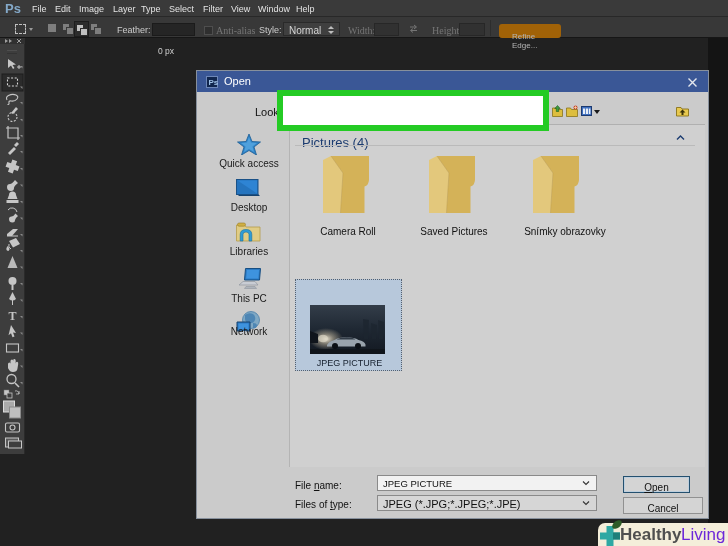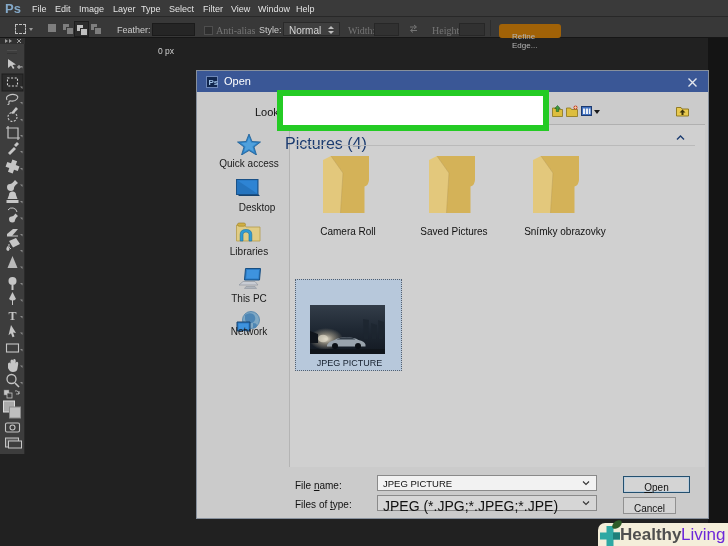--- a/index.html
+++ b/index.html
@@ -217,21 +217,21 @@
       <path fill-rule="nonzero" d="M12 0 L15 7.5 L23.5 8 L17 13 L19.5 21 L12 16.5 L4.5 21 L7 13 L0.5 8 L9 7.5 Z" fill="#2F83C7" stroke="#1D5E96" stroke-width="0.8"></path>
       <path fill-rule="nonzero" d="M12 3 L14 8.5 L20 9 L15.5 12.5 L17 18 L12 15 L7 18 L8.5 12.5 L4 9 L10 8.5 Z" fill="#4FA0DC"></path>
     </svg>
     <div class="abs" style="left:0;top:66px;width:104px;text-align:center;font-size:10px;color:#1A1A1A;">Quick access</div>
 
     <svg class="abs" style="left:39px;top:87px;" width="25" height="19" viewBox="0 0 25 19">
       <path d="M21 14 L24 17 L3 17 L0.5 14.5" fill="#16436F"></path>
       <rect x="0.5" y="0.5" width="21.5" height="15" fill="#2574BE" stroke="#1A5187" stroke-width="1"></rect>
       <path d="M1.5 1.5 L21 1.5 L21 14.5 Z" fill="#2E84D4"></path>
     </svg>
-    <div class="abs" style="left:0;top:110px;width:104px;text-align:center;font-size:10px;color:#1A1A1A;padding-left:8px;">Desktop</div>
+    <div class="abs" style="left:0;top:110px;width:104px;text-align:center;font-size:10px;color:#1A1A1A;">Desktop</div>
 
     <svg class="abs" style="left:39px;top:130px;" width="25" height="20" viewBox="0 0 25 20">
       <path d="M0.5 3 h8 l1.5 2 h14 v14 h-23.5 z" fill="#E0CC85" stroke="#B59C4A" stroke-width="0.8"></path>
       <rect x="1.5" y="1" width="8" height="3.2" rx="1.6" fill="#CFAF45" stroke="#9A7E22" stroke-width="0.6"></rect>
       <path d="M7 19 v-6.5 q0-2.5 3-2.5 q3 0 3 2.5 v6.5 h2.8 v-6.5 q0-5-5.8-5 q-5.8 0-5.8 5 v6.5 z" fill="#2E9CD6" stroke="#1A6FA0" stroke-width="0.6"></path>
     </svg>
     <div class="abs" style="left:0;top:154px;width:104px;text-align:center;font-size:10px;color:#1A1A1A;">Libraries</div>
 
     <svg class="abs" style="left:41px;top:176px;" width="23" height="22" viewBox="0 0 23 22">
       <path d="M7.5 0.5 L22.5 0.5 L21.5 12 L6.5 12 Z" fill="#2B7BC4" stroke="#174E82" stroke-width="1"></path>
@@ -247,21 +247,21 @@
       <path d="M1 11 L14 11 L14 20 L1 20 Z" fill="#2B7BC4" stroke="#16436F" stroke-width="1"></path>
       <path d="M2.5 12.5 L12.5 12.5 L12.5 18.5 L2.5 18.5 Z" fill="#3E93DE"></path>
       <path d="M5 20 L10 20 L11 22 L4 22 Z" fill="#C9CDD4"></path>
     </svg>
     <div class="abs" style="left:0;top:234px;width:104px;text-align:center;font-size:10px;color:#1A1A1A;">Network</div>
   </div>
   <div class="abs" style="left:92px;top:53px;width:1px;height:343px;background:#B4B4B4;"></div>
 
   <div class="abs" style="left:93px;top:53px;width:415px;height:343px;background:#D0D0D0;border-top:1px solid #B0B0B0;box-sizing:border-box;">
   </div>
-  <span class="abs" style="left:88px;top:64px;font-size:16px;color:#1C3C70;">Pictures (4)</span>
+  <span class="abs" style="left:105px;top:64px;font-size:13px;color:#1C3C70;">Pictures (4)</span>
   <svg class="abs" style="left:479px;top:64px;" width="9" height="6" viewBox="0 0 9 6">
       <path d="M1 4.5 L4.5 1 L8 4.5" fill="none" stroke="#1C3C70" stroke-width="1.4"></path>
     </svg>
   <div class="abs" style="left:98px;top:74px;width:400px;height:1px;background:#BABABA;"></div>
 
   <svg class="abs" style="left:125px;top:84px;" width="48" height="59" viewBox="0 0 48 59">
     <path d="M1 5 L9 1 L21 18 L18.5 58 L1 58 Z" fill="#E3C87C"></path>
     <path d="M9 1 L47 1 L47 25 Q46.5 30.5 42.5 31.5 L42.5 58 L18.5 58 L21 18 Z" fill="#D4B258"></path>
     <path d="M9 1 L21 18 L18.5 58" fill="none" stroke="#C2A04C" stroke-width="0.7" opacity="0.8"></path>
   </svg>
@@ -309,29 +309,29 @@
 
   <span class="abs" style="left:98px;top:409px;font-size:10px;color:#111;">File <u>n</u>ame:</span>
   <div class="abs" style="left:180px;top:404px;width:220px;height:16px;background:#F2F2F2;border:1px solid #8A8A8A;box-sizing:border-box;">
     <span style="position:absolute;left:5px;top:2px;font-size:9.5px;color:#111;">JPEG PICTURE</span>
     <svg style="position:absolute;right:6px;top:5px;" width="8" height="5" viewBox="0 0 8 5">
         <path d="M1 0.5 L4 3.5 L7 0.5" fill="none" stroke="#333" stroke-width="1.1"></path>
       </svg>
   </div>
   <span class="abs" style="left:98px;top:428px;font-size:10px;color:#111;">Files of <u>t</u>ype:</span>
   <div class="abs" style="left:180px;top:424px;width:220px;height:16px;background:#D6D6D6;border:1px solid #8A8A8A;box-sizing:border-box;">
-    <span style="position:absolute;left:5px;top:2px;font-size:14px;color:#111;">JPEG (*.JPG;*.JPEG;*.JPE)</span>
+    <span style="position:absolute;left:5px;top:2px;font-size:11px;color:#111;">JPEG (*.JPG;*.JPEG;*.JPE)</span>
     <svg style="position:absolute;right:6px;top:5px;" width="8" height="5" viewBox="0 0 8 5">
         <path d="M1 0.5 L4 3.5 L7 0.5" fill="none" stroke="#333" stroke-width="1.1"></path>
       </svg>
   </div>
   <div class="abs" style="left:426px;top:405px;width:67px;height:17px;background:#D4D4D4;border:1px solid #24506F;box-shadow:0 0 0 1px #BECFDD inset;box-sizing:border-box;text-align:center;">
     <span style="font-size:10px;color:#111;line-height:15px;"><u>O</u>pen</span>
   </div>
-  <div class="abs" style="left:426px;top:426px;width:53px;height:17px;background:#D4D4D4;border:1px solid #919191;box-sizing:border-box;text-align:center;">
+  <div class="abs" style="left:426px;top:426px;width:80px;height:17px;background:#D4D4D4;border:1px solid #919191;box-sizing:border-box;text-align:center;">
     <span style="font-size:10px;color:#111;line-height:15px;">Cancel</span>
   </div>
 </div>
 
 <div class="abs" style="left:277px;top:90px;width:272px;height:41px;background:#24CB24;">
   <div class="abs" style="left:6px;top:6px;width:260px;height:29px;background:#FFFFFF;"></div>
 </div>
 
 <div class="abs" style="left:598px;top:523px;width:130px;height:23px;background:#F4EEDA;border-top-left-radius:7px;">
   <svg style="position:absolute;left:2px;top:-5px;" width="26" height="28" viewBox="0 0 26 28">

